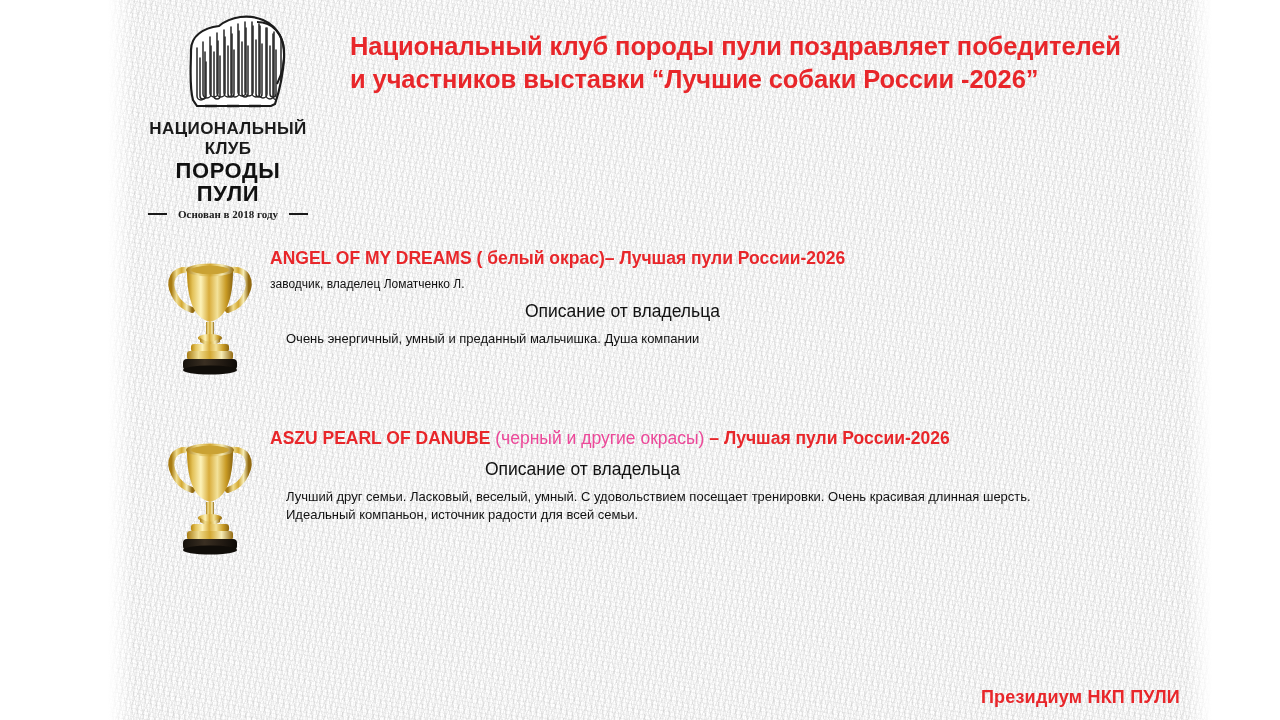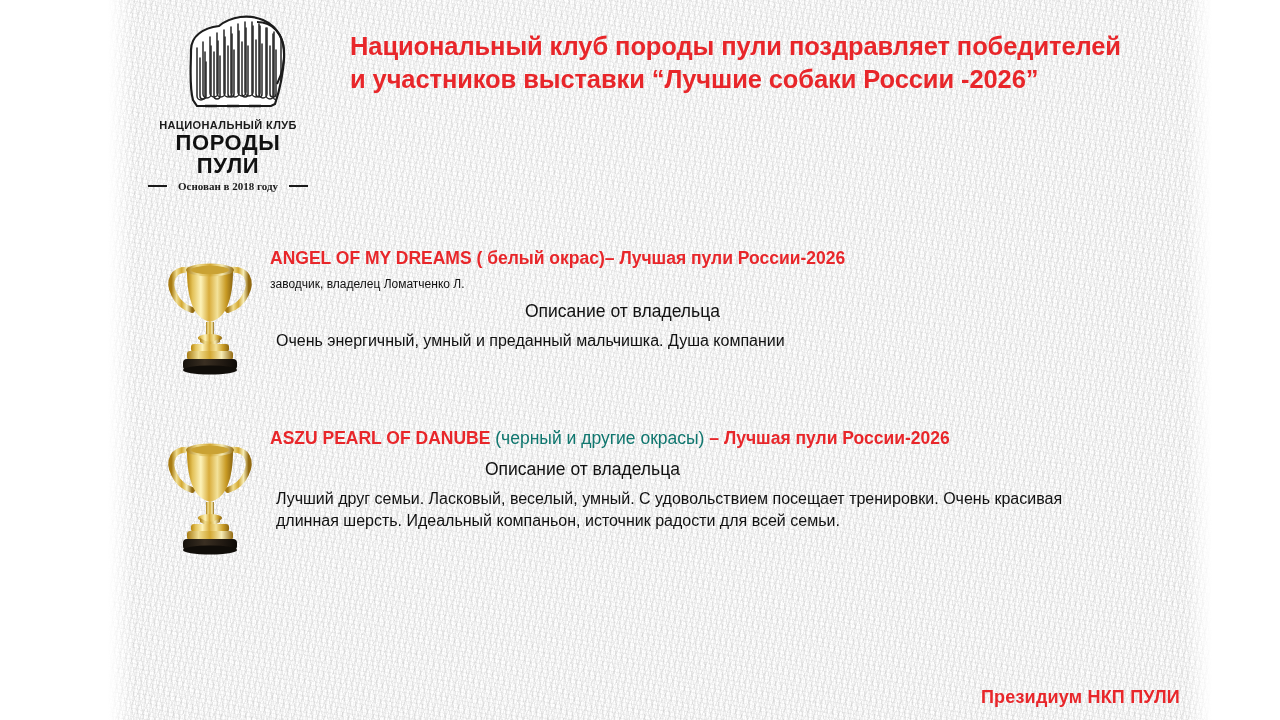--- a/index.html
+++ b/index.html
@@ -64,21 +64,21 @@
     left: 148px;
     top: 6px;
     width: 160px;
     height: 172px;
     text-align: center;
   }
   .logo svg { display: block; margin: 0 auto; }
   .logo-line1 {
     font-family: "Liberation Sans", "DejaVu Sans", sans-serif;
     font-weight: 700;
-    font-size: 11px;
+    font-size: 17px;
     letter-spacing: .4px;
     color: #1a1a1a;
     margin-top: 1px;
   }
   .logo-line2 {
     font-family: "Liberation Sans", "DejaVu Sans", sans-serif;
     font-weight: 700;
     font-size: 22px;
     letter-spacing: .6px;
     color: #111111;
@@ -148,43 +148,43 @@
     margin-left: 110px;
   }
   .award-line {
     font-size: 17.5px;
     font-weight: 700;
     line-height: 1.25;
     color: #E8262A;
     margin: 0;
   }
   .award-line .plain {
-    color: #0f766e;
+    color: #ec4899;
     font-weight: 400;
   }
   .owner-line {
     font-size: 12px;
     font-weight: 400;
     color: #111111;
     line-height: 1.35;
     margin: 6px 0 0 0;
   }
   .owner-line .b { font-weight: 700; }
   .desc-heading {
     font-size: 17.5px;
     color: #111111;
     line-height: 1.35;
     margin: 8px 0 0 0;
     padding-left: 255px;
   }
   .desc-text {
-    font-size: 16px;
+    font-size: 13px;
     color: #111111;
     line-height: 1.42;
-    margin: 6px 0 0 6px;
+    margin: 6px 0 0 16px;
     max-width: 800px;
   }
   .entry-2 .desc-heading { padding-left: 215px; }
 
   
   .footer {
     position: absolute;
     right: 100px;
     bottom: 12px;
     color: #E8262A;

